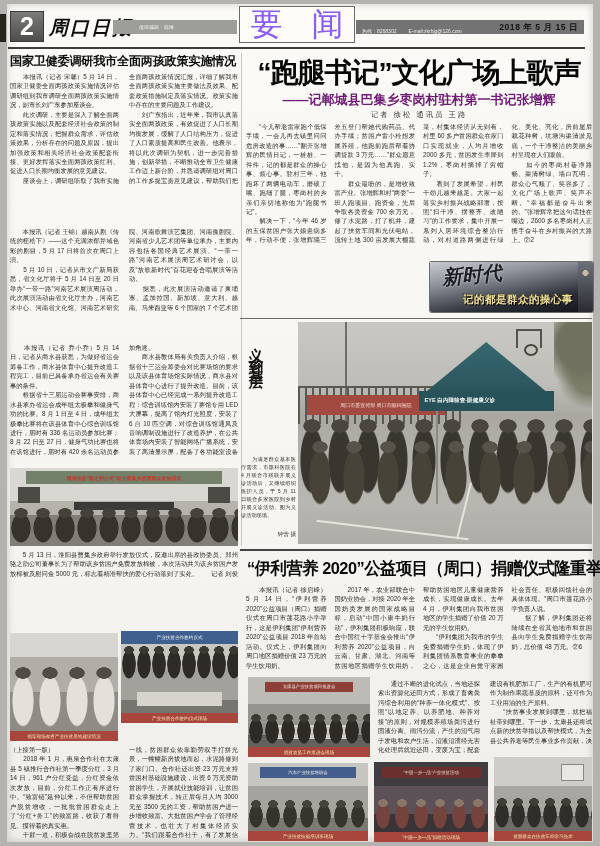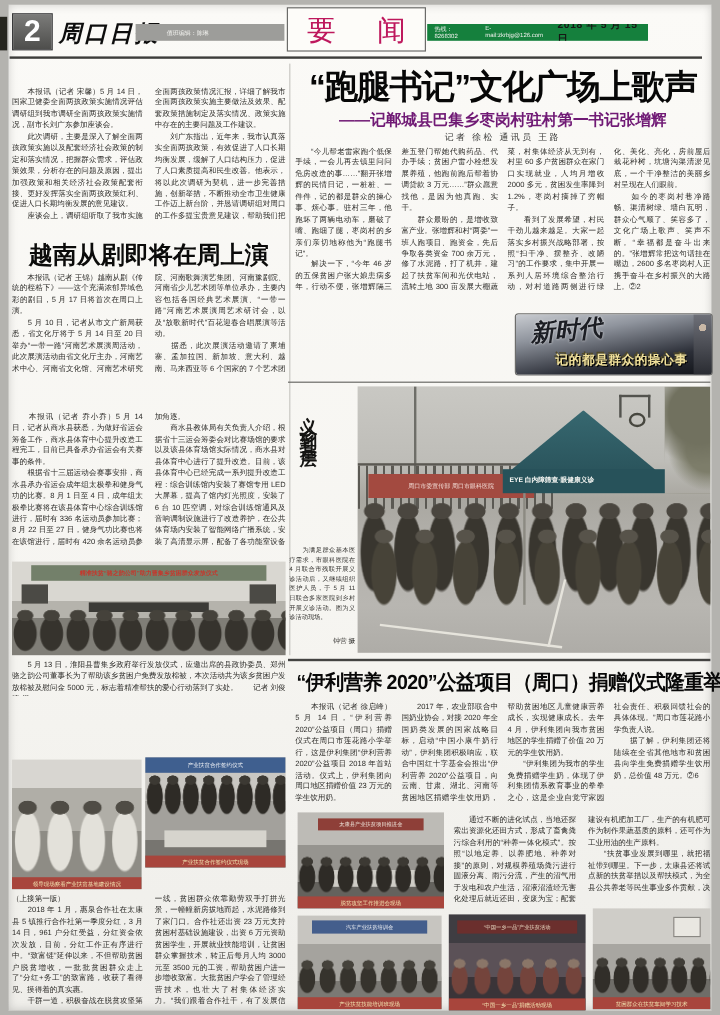--- a/index.html
+++ b/index.html
@@ -23,23 +23,23 @@
   #corner-notch { left:0; top:14px; width:6px; height:28px; background:#26261f; }
   #pagenum { left:10px; top:11px; width:34px; height:31px; background:linear-gradient(#7b7b79,#4e4e4c);
              border:1px solid #39393a; color:#fff; font-size:25px; font-weight:bold;
              display:flex; align-items:center; justify-content:center; }
   #masthead { left:49px; top:15px; font-size:19px; font-weight:bold; font-style:italic;
               font-family:"Liberation Serif", serif; letter-spacing:2px; color:#0d0d0d; }
   #hbar1 { left:113px; top:20px; width:124px; height:14px; background:#9d9d9a; color:#f1f1ee;
            font-size:5px; display:flex; align-items:center; padding-left:26px; overflow:hidden; }
   #secbox { left:239px; top:6px; width:116px; height:37px; background:#fdfcf9; border:1px solid #6b6b69;
             display:flex; align-items:center; justify-content:center; }
-  #secbox .sec { font-family:Liberation Mono, monospace; font-size:24px; color:#be185d; letter-spacing:10px; padding-left:10px; }
-  #hbar2 { left:356px; top:20px; width:184px; height:14px; background:#15803d; display:flex;
-           align-items:center; gap:12px; padding:0 6px; font-size:5px; color:#efefec; overflow:hidden; }
+  #secbox .sec { font-family:Liberation Sans, sans-serif; font-size:32px; color:#8b5cf6; letter-spacing:10px; padding-left:10px; }
+  #hbar2 { left:356px; top:20px; width:228px; height:14px; background:#737373; display:flex;
+           align-items:flex-end; gap:12px; padding:0 6px; font-size:5px; color:#efefec; overflow:hidden; }
   #hbar2 .hdate { margin-left:auto; font-size:8.6px; font-weight:bold; color:#161614; letter-spacing:.5px; }
   #hrule { left:8px; top:47px; width:577px; height:2px; background:#3d3d3b; }
   #vline { left:241px; top:53px; width:1px; height:493px; background:#c9c8c3; }
 
   
   #a1t { left:10px; top:53px; width:229px; font-size:12.2px; font-weight:bold; color:#0b0b0a;
          white-space:nowrap; letter-spacing:-.3px; overflow:hidden; }
   #a1b { left:10px; top:72px; width:228px; height:121px; }
   #a2t { left:10px; top:199px; width:228px; text-align:center; font-size:20px; font-weight:bold; color:#0b0b0a; }
   #a2b { left:10px; top:227px; width:228px; height:89px; }
@@ -164,26 +164,26 @@
     <span class="sec">要  闻</span>
   </div>
   <div class="abs" id="hbar2">
     <span>热线：8268302</span>
     <span>E-mail:zkrbjg@126.com</span>
     <span class="hdate">2018 年 5 月 15 日</span>
   </div>
   <div class="abs" id="hrule"></div>
   <div class="abs" id="vline"></div>
 
+  <div class="abs" id="a1t">国家卫健委调研我市全面两孩政策实施情况</div>
   <div class="abs bodytext cols2" id="a1b">　　本报讯（记者 宋馨）5 月 14 日，国家卫健委全面两孩政策实施情况评估调研组到我市调研全面两孩政策实施情况，副市长刘广东参加座谈会。
 　　此次调研，主要是深入了解全面两孩政策实施以及配套经济社会政策的制定和落实情况，把握群众需求，评估政策效果，分析存在的问题及原因，提出加强政策和相关经济社会政策配套衔接、更好发挥落实全面两孩政策红利、促进人口长期均衡发展的意见建议。
 　　座谈会上，调研组听取了我市实施全面两孩政策情况汇报，详细了解我市全面两孩政策实施主要做法及效果、配套政策措施制定及落实情况、政策实施中存在的主要问题及工作建议。
 　　刘广东指出，近年来，我市认真落实全面两孩政策，有效促进了人口长期均衡发展，缓解了人口结构压力，促进了人口素质提高和民生改善。他表示，将以此次调研为契机，进一步完善措施，创新举措，不断推动全市卫生健康工作迈上新台阶，并恳请调研组对周口的工作多提宝贵意见建议，帮助我们把工作做得更好。
 　　当天下午，调研组在我市进行了实地调研。②3</div>
-  <div class="abs" id="a2t">越南从剧即将在周上演</div>
   <div class="abs bodytext cols2" id="a2b">　　本报讯（记者 王锦）越南从剧《传统的桎梏下》——这个充满浓郁异域色彩的剧目，5 月 17 日将首次在周口上演。
 　　5 月 10 日，记者从市文广新局获悉，省文化厅将于 5 月 14 日至 20 日举办“一带一路”河南艺术展演周活动，此次展演活动由省文化厅主办，河南艺术中心、河南省文化馆、河南艺术研究院、河南歌舞演艺集团、河南豫剧院、河南省少儿艺术团等单位承办，主要内容包括各国经典艺术展演、“一带一路”河南艺术展演周艺术研讨会，以及“放歌新时代”百花迎春合唱展演等活动。
 　　据悉，此次展演活动邀请了柬埔寨、孟加拉国、新加坡、意大利、越南、马来西亚等 6 个国家的 7 个艺术团体参加，节目形式丰富多样，这些艺术团体将在郑州和部分省辖市演出，共计 14 场剧目展演及交流活动。其中，越南国家从剧院的从剧《传统的桎梏下》在周口演出两场，5 月 17 日 20 时在周口人民会堂演出，5 月 18 日结束赴郑州演出。
 　　市文广新局相关负责人介绍，届时市民可通过文艺形式领略异域风情、感受文化魅力，并可免费领取门票到现场观看演出。②3</div>
   <div class="abs bodytext cols2" id="a3b">　　本报讯（记者 乔小乔）5 月 14 日，记者从商水县获悉，为做好省运会筹备工作，商水县体育中心提升改造工程完工，目前已具备承办省运会有关赛事的条件。
 　　根据省十三届运动会赛事安排，商水县承办省运会成年组太极拳和健身气功的比赛。8 月 1 日至 4 日，成年组太极拳比赛将在该县体育中心综合训练馆进行，届时有 336 名运动员参加比赛；8 月 22 日至 27 日，健身气功比赛也将在该馆进行，届时有 420 余名运动员参加角逐。
 　　商水县教体局有关负责人介绍，根据省十三运会筹委会对比赛场馆的要求以及该县体育场馆实际情况，商水县对县体育中心进行了提升改造。目前，该县体育中心已经完成一系列提升改造工程：综合训练馆内安装了赛馆专用 LED 大屏幕，提高了馆内灯光照度，安装了 6 台 10 匹空调，对综合训练馆通风及音响调制设施进行了改造养护，在公共体育场内安装了智能网络广播系统，安装了高清显示屏，配备了各功能室设备及公共设施，安装了综合训练馆内的窗帘，配置了馆内桌椅，升级了馆内消防设施，安装了监控系统，更换了变压器，完善了供电线路，对体育中心馆内外美化、绿化、亮化等项目进行了提升改造。②6</div>
 
   <div class="abs" id="lphoto">
     <div class="lp-banner">精准扶贫“骆之韵公司”助力曹集乡贫困群众发放仪式</div>

